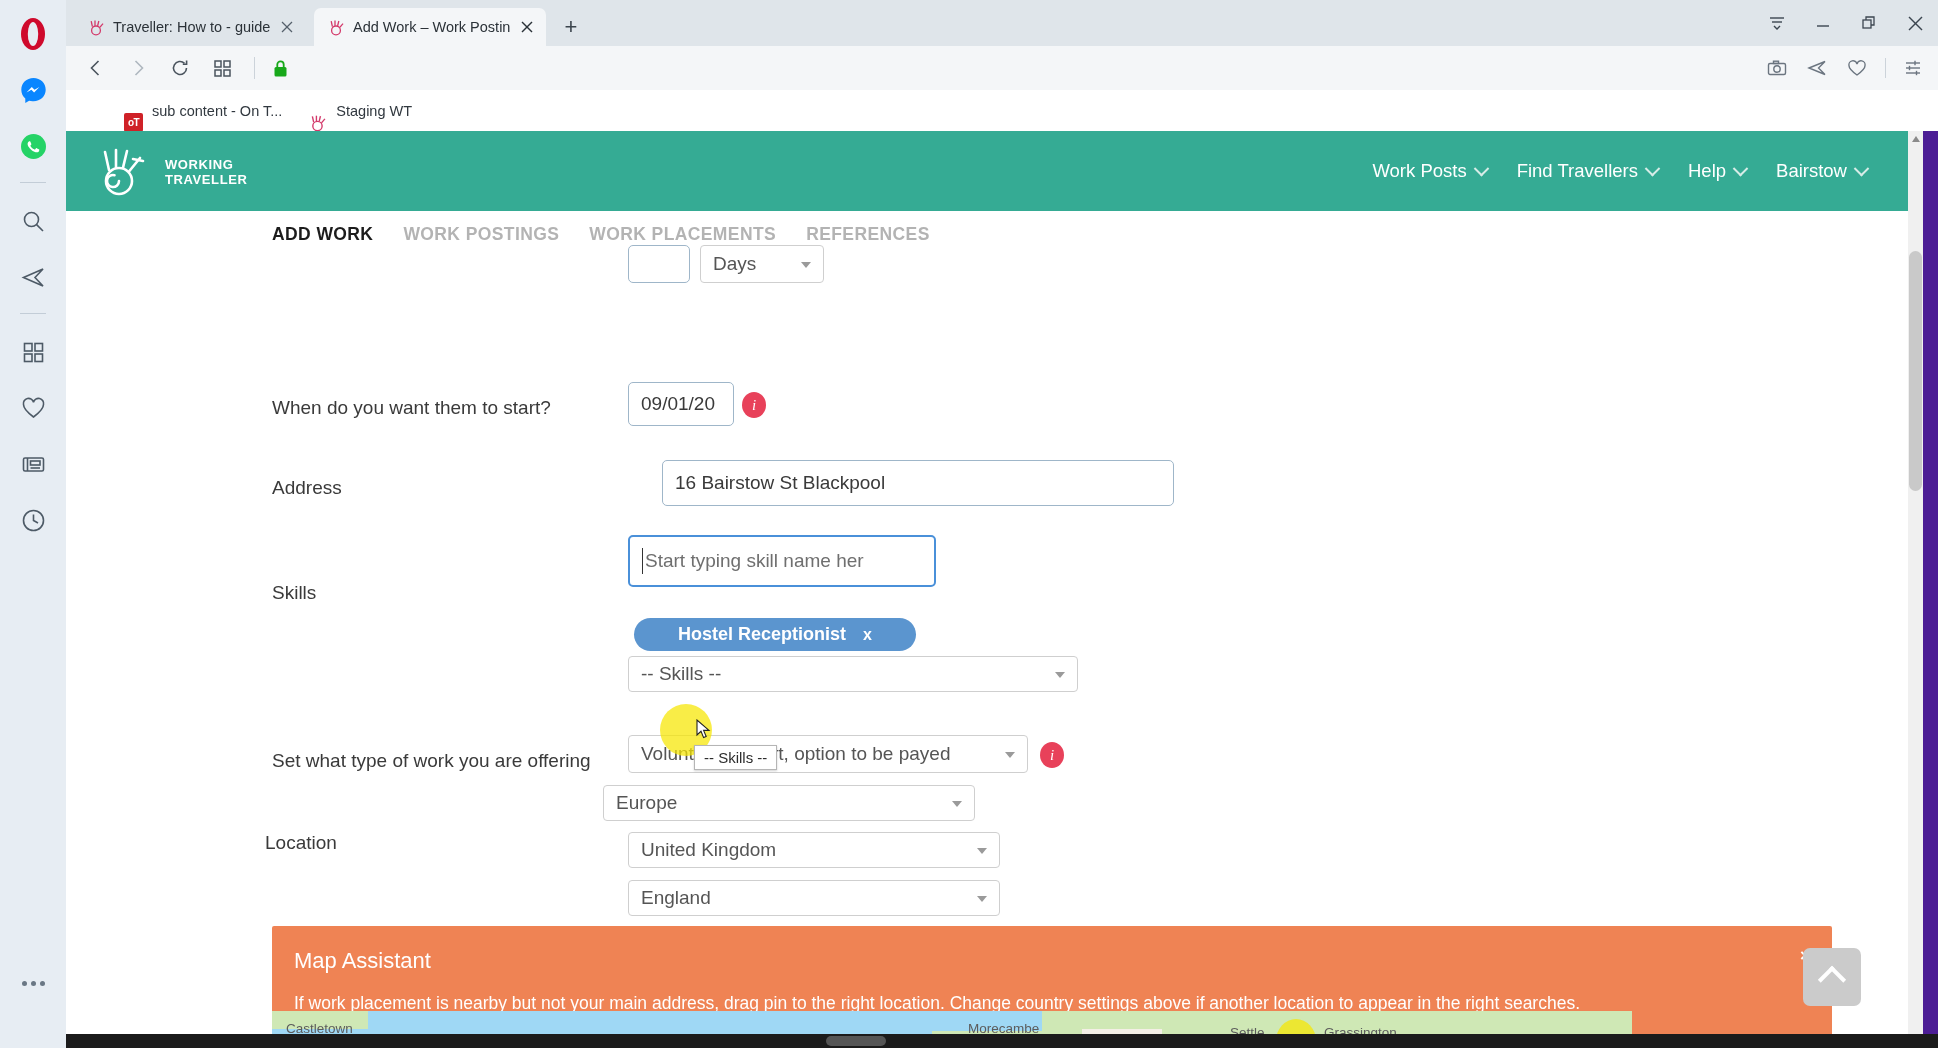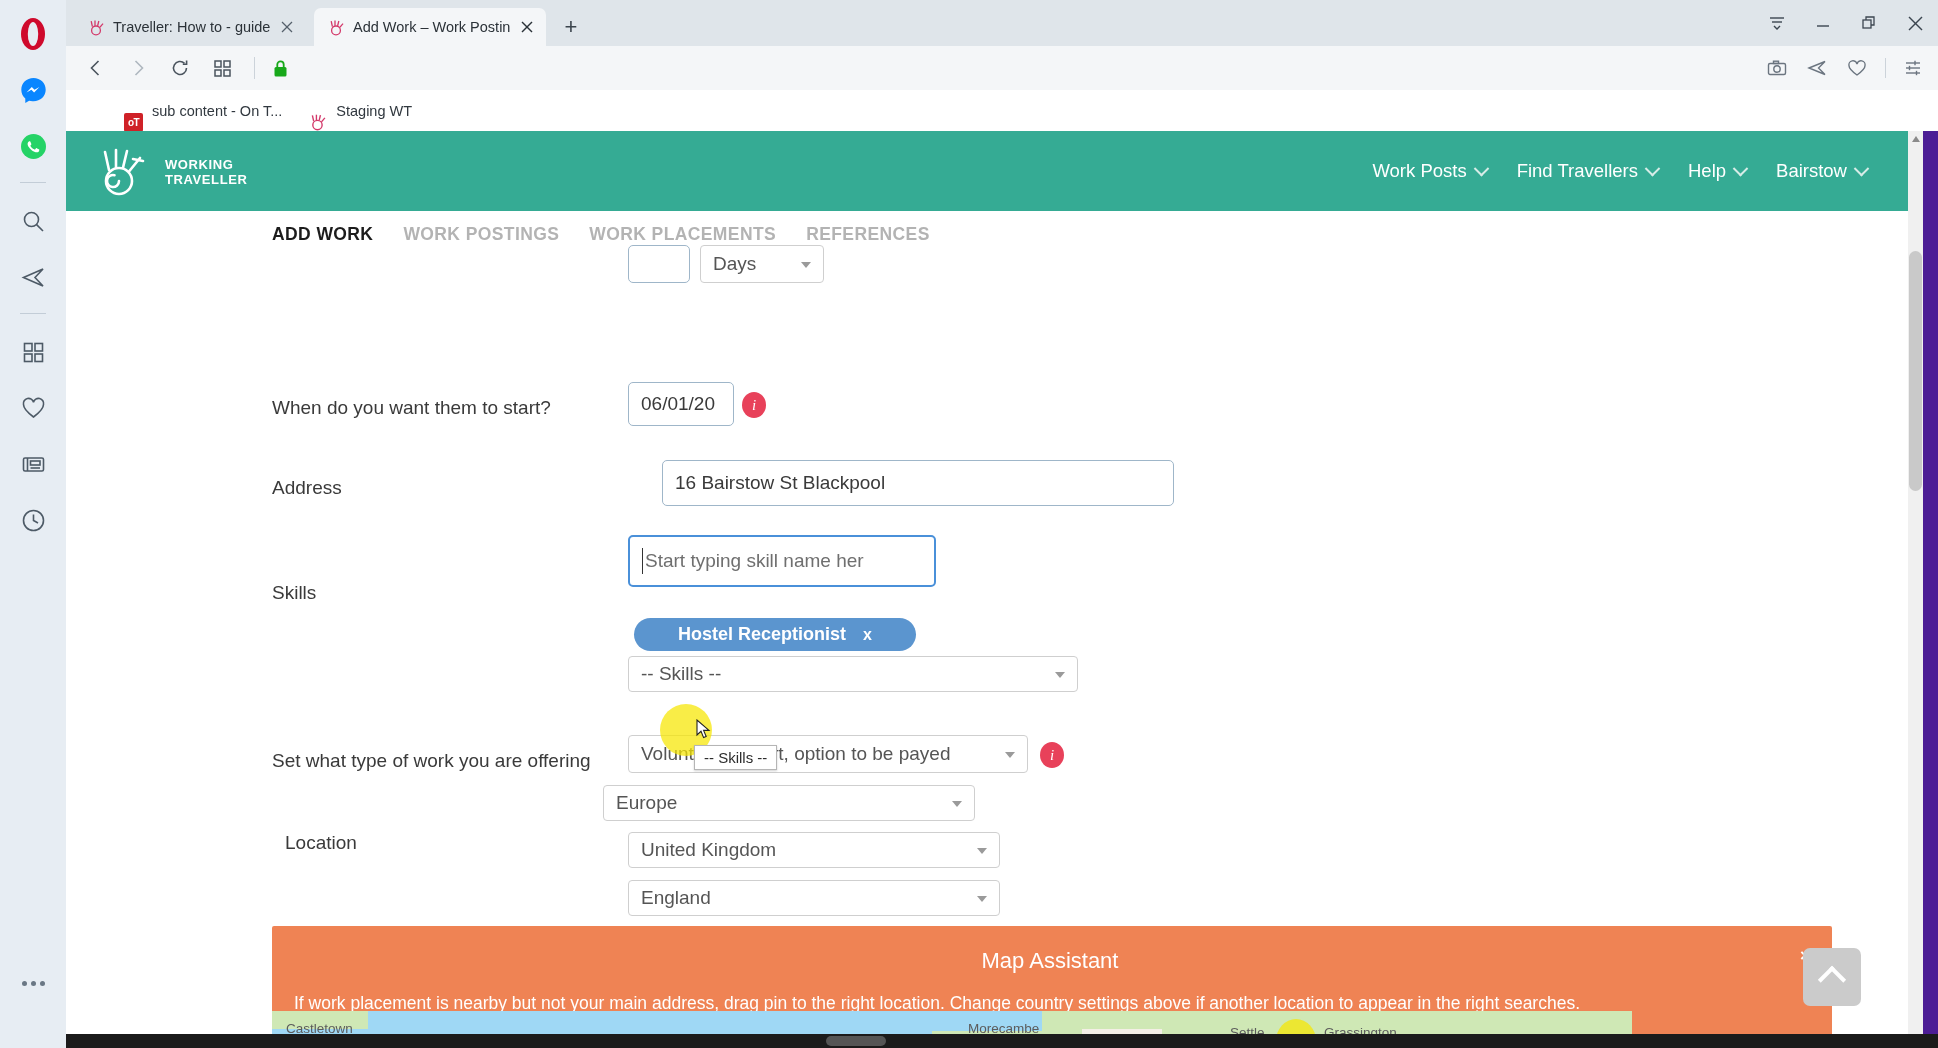--- a/index.html
+++ b/index.html
@@ -49,21 +49,21 @@
   .navbtn.dim { color:#aeb7bf; }
   .vdiv { width:1px; height:22px; background:#ccd3da; margin: 0 10px; }
   .lock { width: 26px; display:flex; align-items:center; justify-content:center; }
   .url { font-size: 16px; margin-left: 8px; color:#9aa3ab; white-space:nowrap; }
   .url b { color: #1f272e; font-weight: 700; }
   .toolicons { position:absolute; right: 6px; top:0; height:44px; display:flex; align-items:center; gap: 2px; }
   .toolicons > div { width: 38px; height: 38px; display:flex;align-items:center;justify-content:center; color:#6b7580; }
 
   .bookmarks { height: 41px; display:flex; align-items:center; padding-left: 58px; gap: 26px; background:#fff; }
   .bm { display:flex; align-items:center; gap: 9px; font-size: 14.5px; color:#31383f; }
-  .bm .bmico { width:19px; height:19px; flex:0 0 19px; display:flex;align-items:center;justify-content:center;margin-top:23px; }
+  .bm .bmico { width:19px; height:19px; flex:0 0 19px; display:flex;align-items:flex-end;justify-content:center;margin-top:23px; }
   .bm .ot { width:19px;height:19px; background:#cf2127; color:#fff; font-size:10px; font-weight:bold; display:flex;align-items:center;justify-content:center; border-radius:2px; letter-spacing:-0.5px;}
 
   
   .viewport {
     position:absolute; left:66px; top:131px; width: 1872px; height: 917px;
     background:#4c1d95; overflow:hidden;
   }
   .page { position:absolute; left:0; top:0; width: 1857px; height: 917px; background:#fff; }
 
   .site-header {
@@ -119,21 +119,21 @@
   .tooltip {
     position:absolute; background:#fff; border:1px solid #b5b5b5;
     font-size: 15px; color:#2c2c2c; padding: 3px 9px; white-space:nowrap;
     box-shadow: 0 1px 2px rgba(0,0,0,.18);
   }
 
   .mapassist {
     position:absolute; background:#ef8354; color:#fff; border-radius: 2px;
     padding: 22px 26px 18px 22px;
   }
-  .ma-title { font-size: 22px; margin-bottom: 16px; text-align: center; }
+  .ma-title { font-size: 22px; margin-bottom: 16px; }
   .ma-body { font-size: 17.5px; line-height: 26px; max-width: 1480px; }
   .ma-close { position:absolute; right: 22px; top: 20px; font-size: 17px; font-weight:bold; }
   .ma-link { text-align:right; margin-top: 18px; font-size: 18.5px; color:#6e7fe0; }
 
   
   .mapstrip { position:absolute; left: 206px; top: 880px; width: 1360px; height: 37px; background:#9fd8f5; overflow:hidden; }
   .m-land { position:absolute; background:#cfe8b5; }
   .m-label { position:absolute; font-size: 13.5px; color:#5c5c5c; }
   .m-road { position:absolute; background:#fff; }
 
@@ -458,21 +458,21 @@
             <span>Days</span>
             <span class="caret"></span>
           </div>
         </div>
 
         <div class="row" style="left:206px; top:140px;">
           <span class="lbl">When do you want them to start?</span>
         </div>
         <div style="position:absolute; left:562px; top:125px;">
           <div class="inp" style="width:106px;height:44px;">
-            <span>06/01/20</span>
+            <span>09/01/20</span>
           </div>
         </div>
         <div class="info-badge" style="position:absolute; left:676px; top:135px;">i</div>
 
         <div class="row" style="left:206px; top:220px;">
           <span class="lbl">Address</span>
         </div>
         <div style="position:absolute; left:548px; top:203px;padding-left:48px;">
           <div class="inp" style="width:512px;height:46px;">
             <span>16 Bairstow St Blackpool</span>
@@ -511,21 +511,21 @@
         <div class="info-badge" style="position:absolute; left:974px; top:485px;">i</div>
 
         <div class="cursor-hl" style="left:594px; top:447px;"></div>
         <div class="tooltip" style="left:628px; top:488px;">-- Skills --</div>
         <div style="position:absolute; left:630px; top:462px;">
           <svg width="16" height="22" viewBox="0 0 16 22">
             <path d="M1 1 L1 16 L5 12.3 L7.6 18.6 L10.2 17.5 L7.6 11.4 L13 11.4 Z" fill="#fff" stroke="#222" stroke-width="1.1"></path>
           </svg>
         </div>
 
-        <div class="row" style="left:219px; top:575px;">
+        <div class="row" style="left:199px; top:575px;">
           <span class="lbl">Location</span>
         </div>
         <div style="position:absolute; left:537px; top:528px;">
           <div class="sel" style="width:372px;height:36px;">
             <span>Europe</span>
             <span class="caret"></span>
           </div>
         </div>
         <div style="position:absolute; left:562px; top:575px;">
           <div class="sel" style="width:372px;height:36px;">

